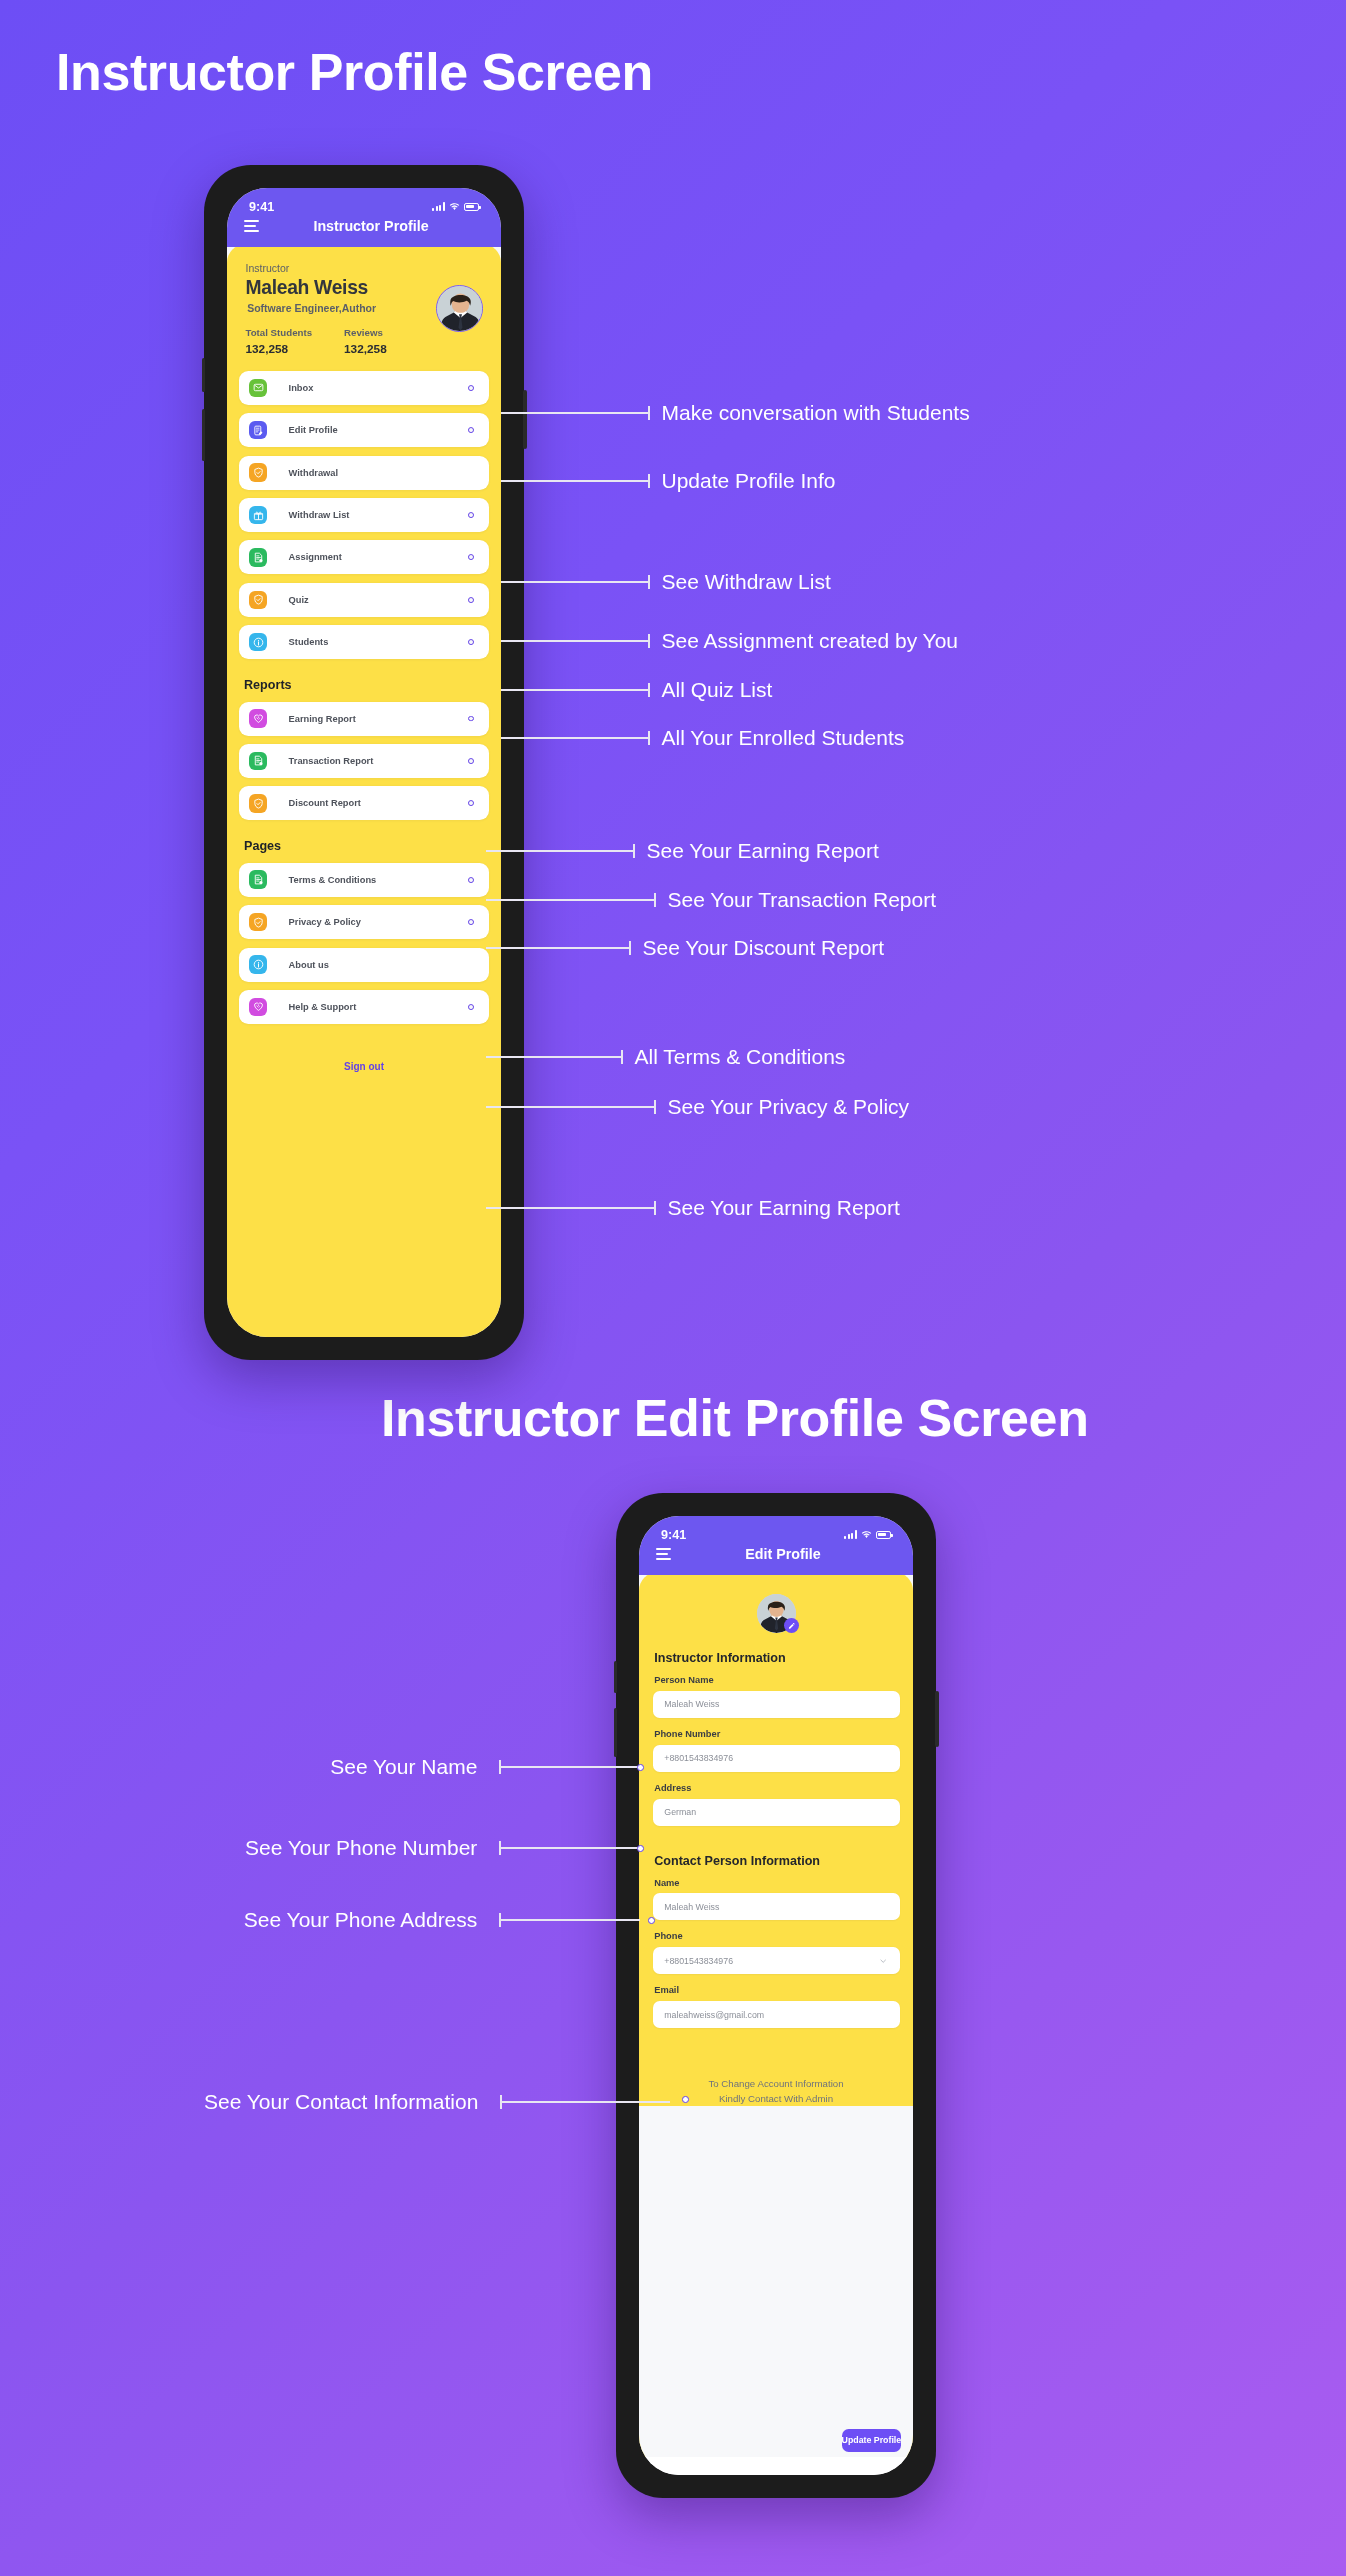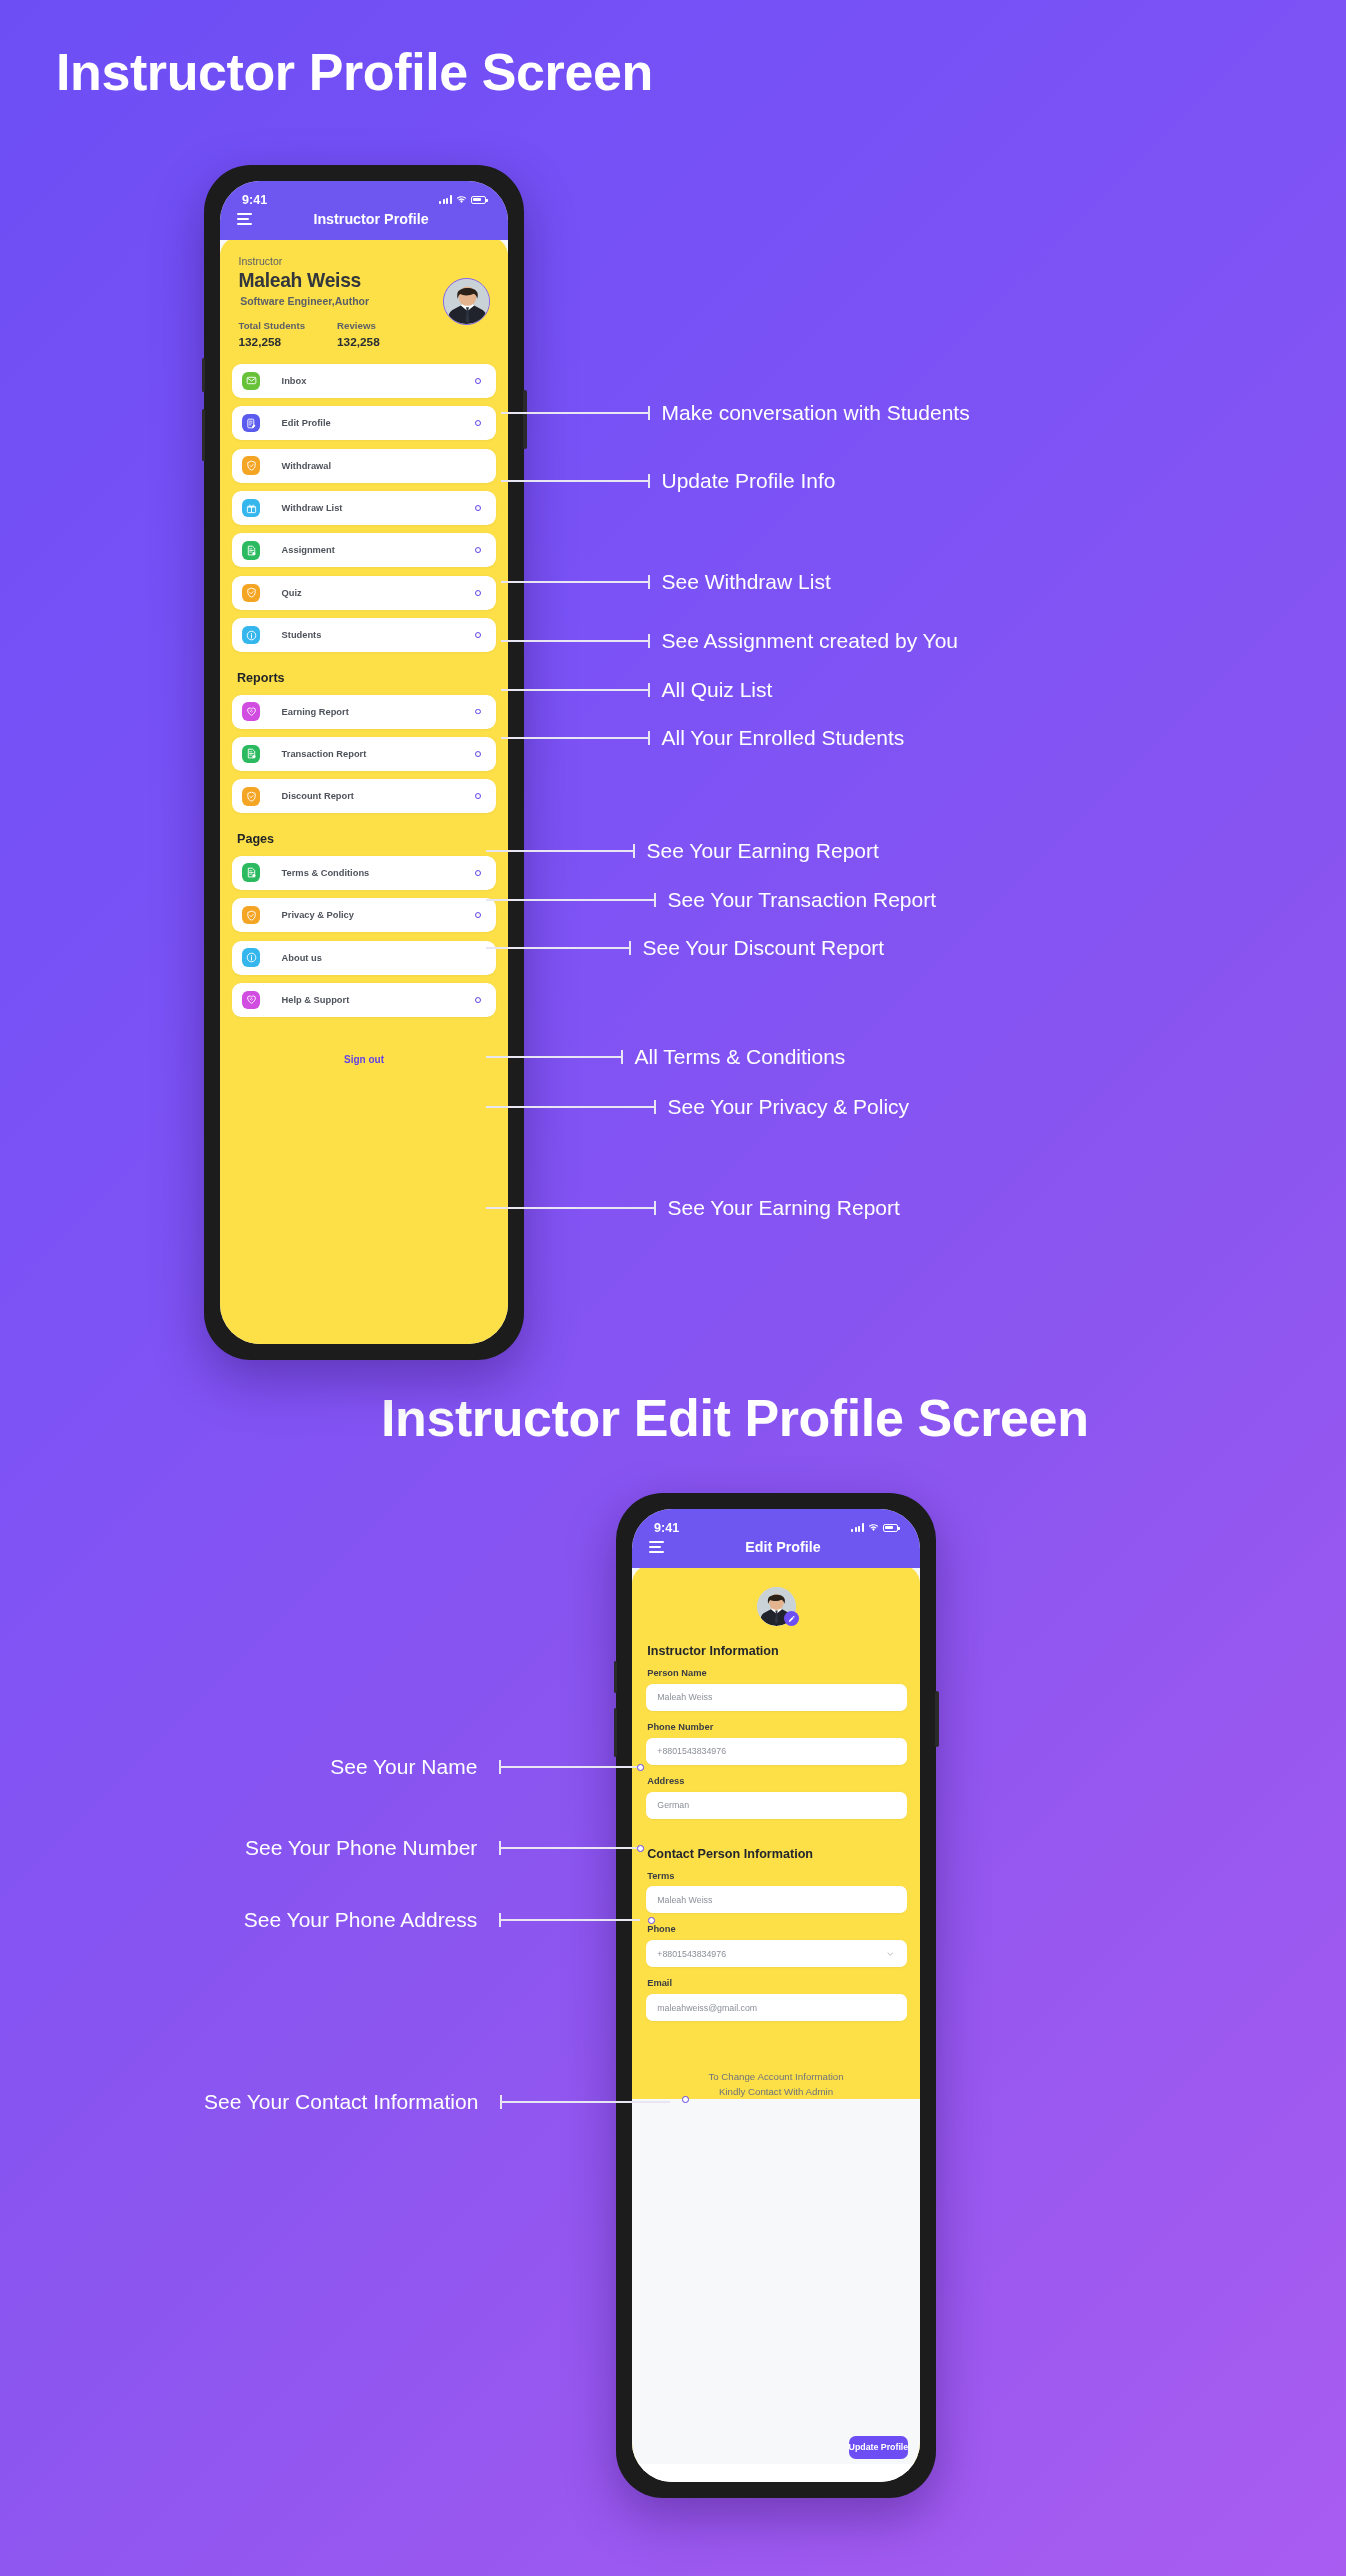--- a/index.html
+++ b/index.html
@@ -23,21 +23,21 @@
     white-space: nowrap;
   }
   #title-1 { left: 56px; top: 42px; }
   #title-2 { left: 381px; top: 1388px; }
 
   
   .phone {
     position: absolute;
     background: #1c1c1c;
     border-radius: 47px;
-    padding: 16px;
+    padding: 23px;
     box-shadow: 0 18.5px 50px rgba(40,10,90,0.38);
   }
   .phone-inner {
     width: 100%; height: 100%;
     background: #f7f8fa;
     border-radius: 40px;
     overflow: hidden;
     position: relative;
     display: flex;
     flex-direction: column;
@@ -546,21 +546,21 @@
             </div>
             <div class="field-label">Address</div>
             <div class="field-box">
               <span class="field-value">German</span>
             </div>
           </div>
 
         <div class="gap-lg"></div>
         <div class="form-section-title">Contact Person Information</div>
         <div id="fields-contact">
-            <div class="field-label">Terms</div>
+            <div class="field-label">Name</div>
             <div class="field-box">
               <span class="field-value">Maleah Weiss</span>
             </div>
             <div class="field-label">Phone</div>
             <div class="field-box">
               <span class="field-value">+8801543834976</span>
               <svg class="chev" viewBox="0 0 24 24">
                 <path d="M5.5 8.8l6.5 6.4 6.5-6.4" fill="none" stroke="#9aa0ab" stroke-width="2" stroke-linecap="round"></path>
               </svg>
             </div>

